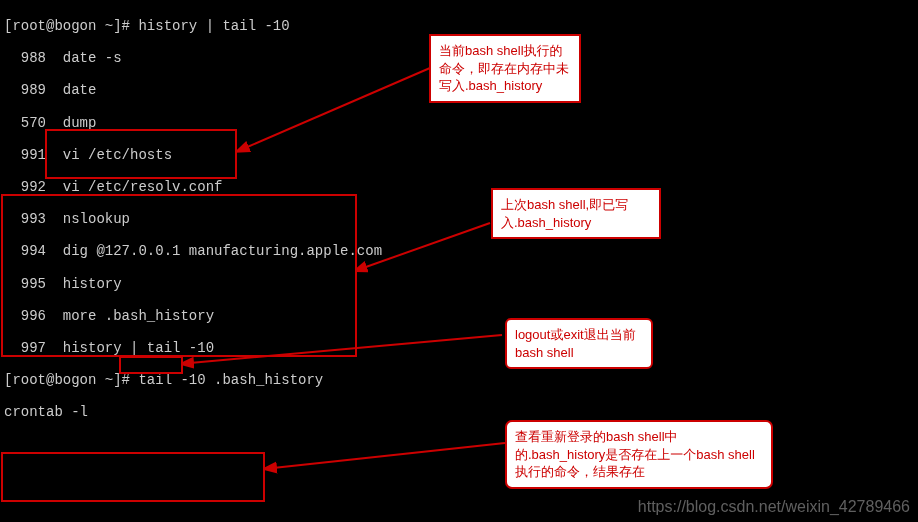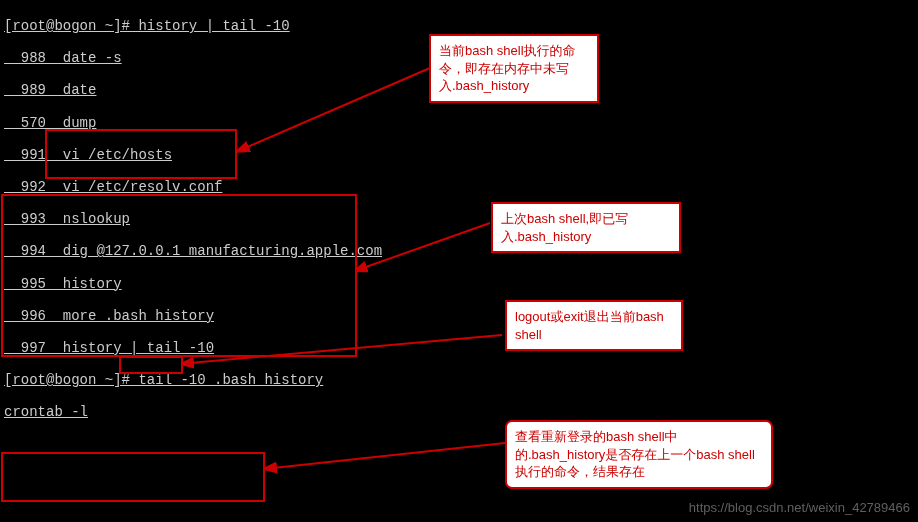--- a/index.html
+++ b/index.html
@@ -11,21 +11,21 @@
       font-size: 14px;
       color: #ccc;
       position: relative;
       overflow: hidden;
       line-height: 1.15;
     }
     .terminal {
       padding: 2px 4px;
       white-space: pre;
     }
-    .line { display: block; text-decoration: underline; }
+    .line { display: block; }
     .callout {
       position: absolute;
       border: 2px solid #c00;
       background: #fff;
       color: #c00;
       font-family: Arial, sans-serif;
       font-size: 13px;
       padding: 6px 8px;
       line-height: 1.35;
     }
@@ -38,21 +38,21 @@
     .arrow {
       position: absolute;
       pointer-events: none;
     }
     .watermark {
       position: absolute;
       bottom: 6px;
       right: 8px;
       color: #888;
       font-family: Arial, sans-serif;
-      font-size: 13px;
+      font-size: 16px;
       opacity: 0.7;
     }
   </style>
 </head>
 <body>
 
 <div class="terminal">
 <span class="line">[root@bogon ~]# history | tail -10</span>
 <span class="line">  988  date -s</span>
 <span class="line">  989  date</span>
@@ -87,23 +87,23 @@
 
 
 
 </div>
 
 <div class="redbox" style="left:45px; top:129px; width:192px; height:50px;"></div>
 <div class="redbox" style="left:1px; top:194px; width:356px; height:163px;"></div>
 <div class="redbox" style="left:119px; top:356px; width:64px; height:18px;"></div>
 <div class="redbox" style="left:1px; top:452px; width:264px; height:50px;"></div>
 
-<div class="callout" style="left:429px; top:34px; width:170px;">当前bash shell执行的命令，即存在内存中未写入.bash_history</div>
-<div class="callout" style="left:491px; top:202px; width:190px;">上次bash shell,即已写入.bash_history</div>
-<div class="callout" style="left:505px; top:300px; width:178px;">logout或exit退出当前bash shell</div>
+<div class="callout" style="left:429px; top:34px; width:152px;">当前bash shell执行的命令，即存在内存中未写入.bash_history</div>
+<div class="callout" style="left:491px; top:188px; width:170px;">上次bash shell,即已写入.bash_history</div>
+<div class="callout" style="left:505px; top:318px; width:148px;border-radius:6px;">logout或exit退出当前bash shell</div>
 <div class="callout" style="left:505px; top:420px; width:268px;border-radius:7px;">查看重新登录的bash shell中的.bash_history是否存在上一个bash shell执行的命令，结果存在</div>
 
 <svg class="arrow" style="left:235px; top:58px; width:200px; height:100px;">
   <defs>
       <marker id="ahead1" markerWidth="10" markerHeight="10" refX="2" refY="3" orient="auto">
         <path d="M0,0 L0,6 L8,3 z" fill="#c00"></path>
       </marker>
     </defs>
   <line x1="195" y1="10" x2="10" y2="90" stroke="#c00" stroke-width="2" marker-end="url(#ahead1)"></line>
 </svg>

